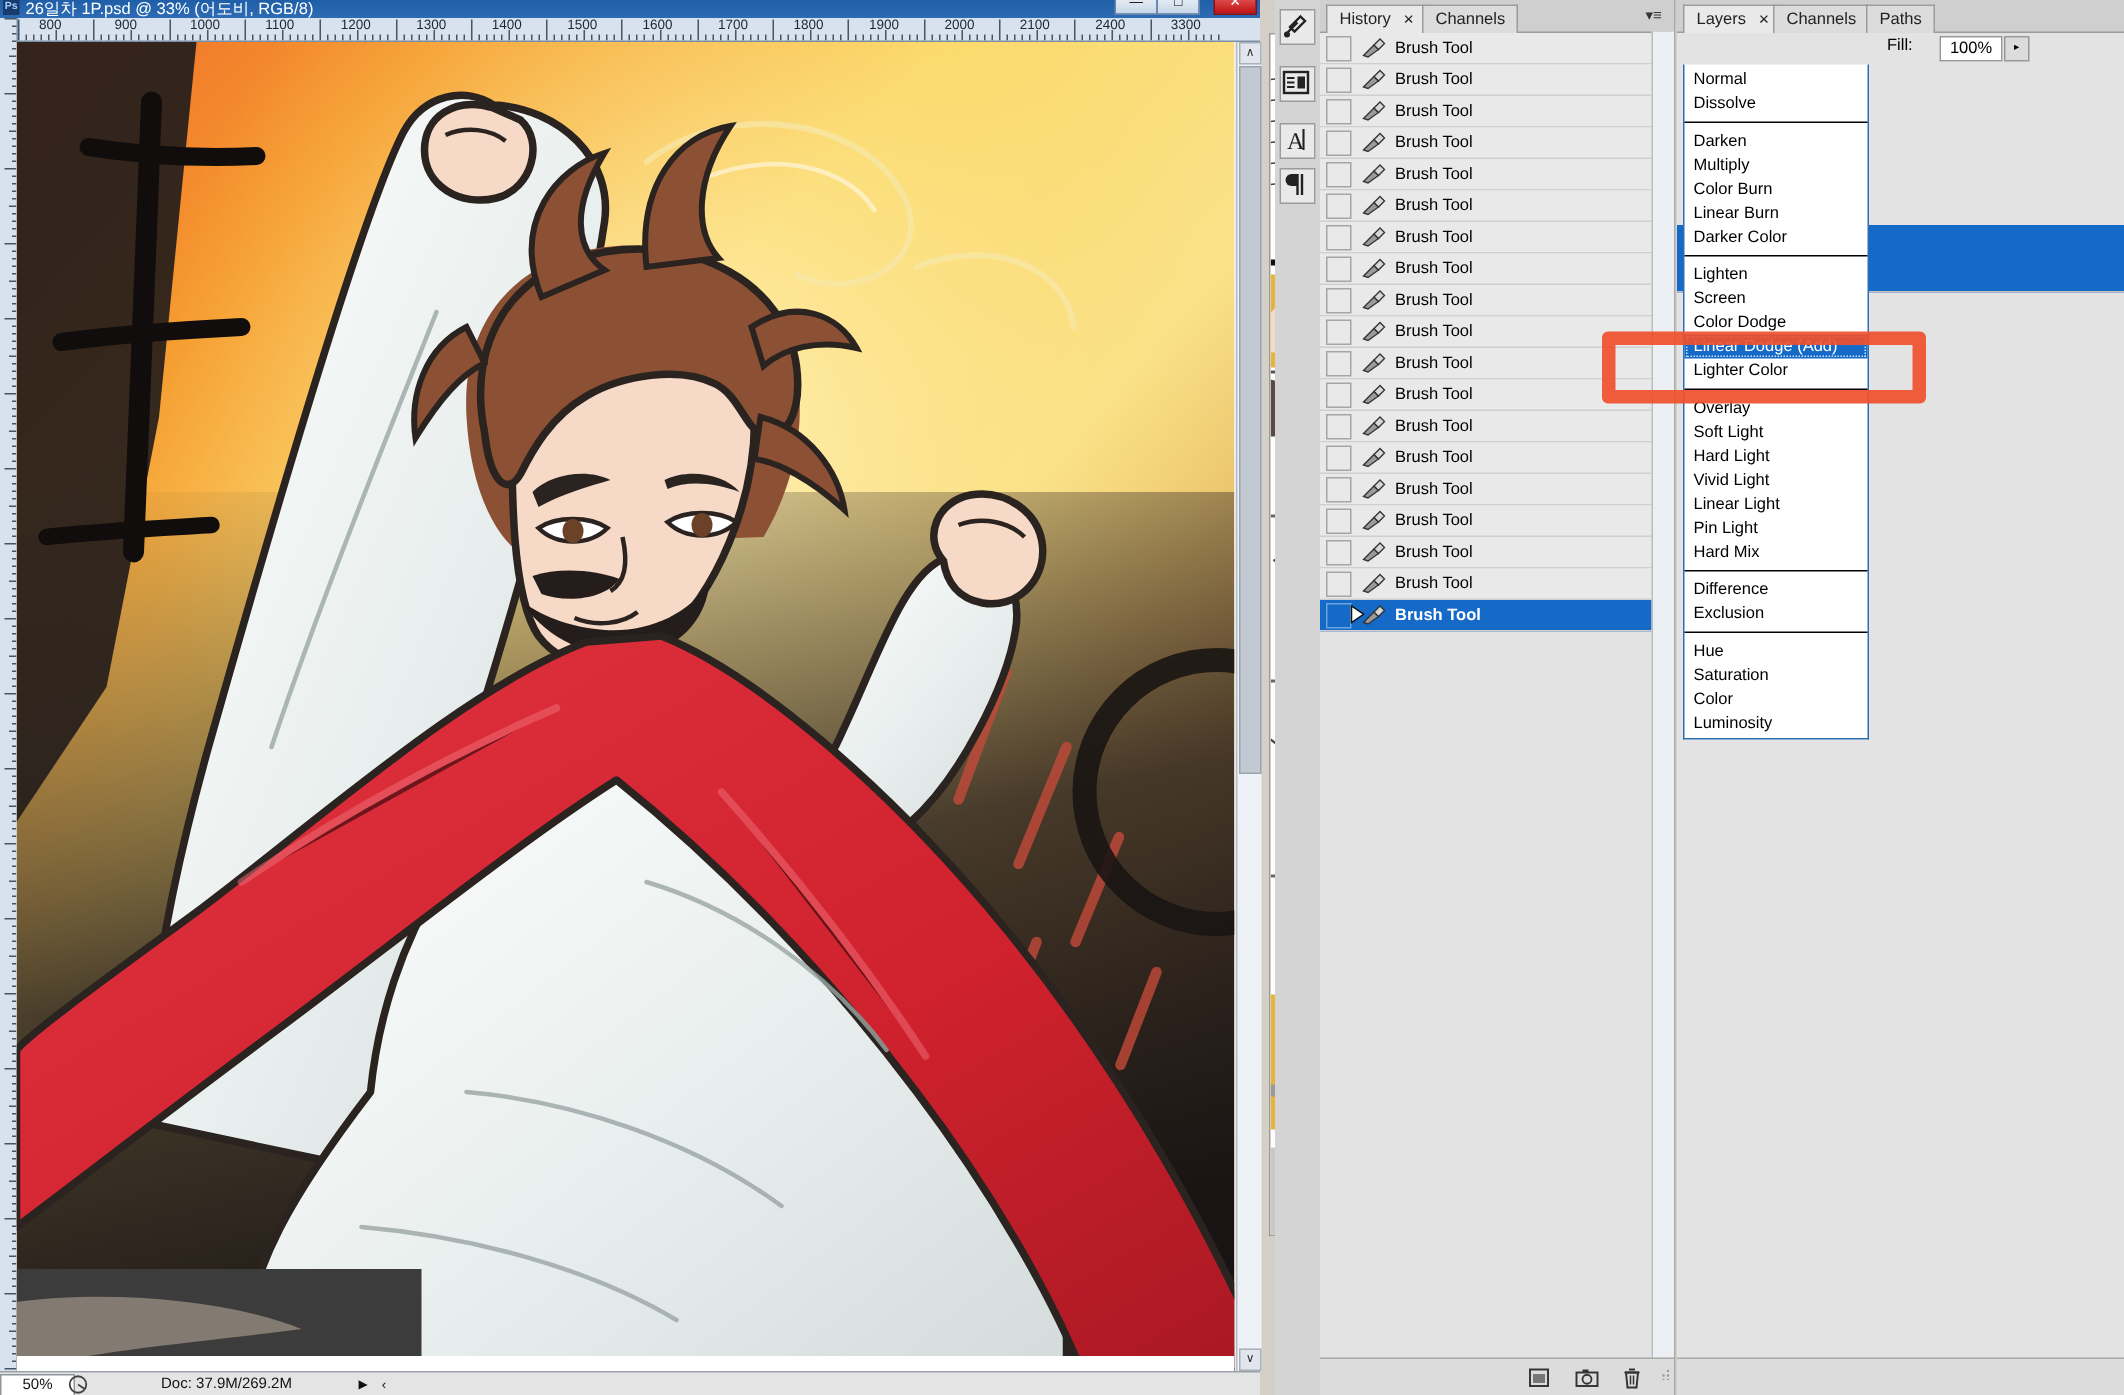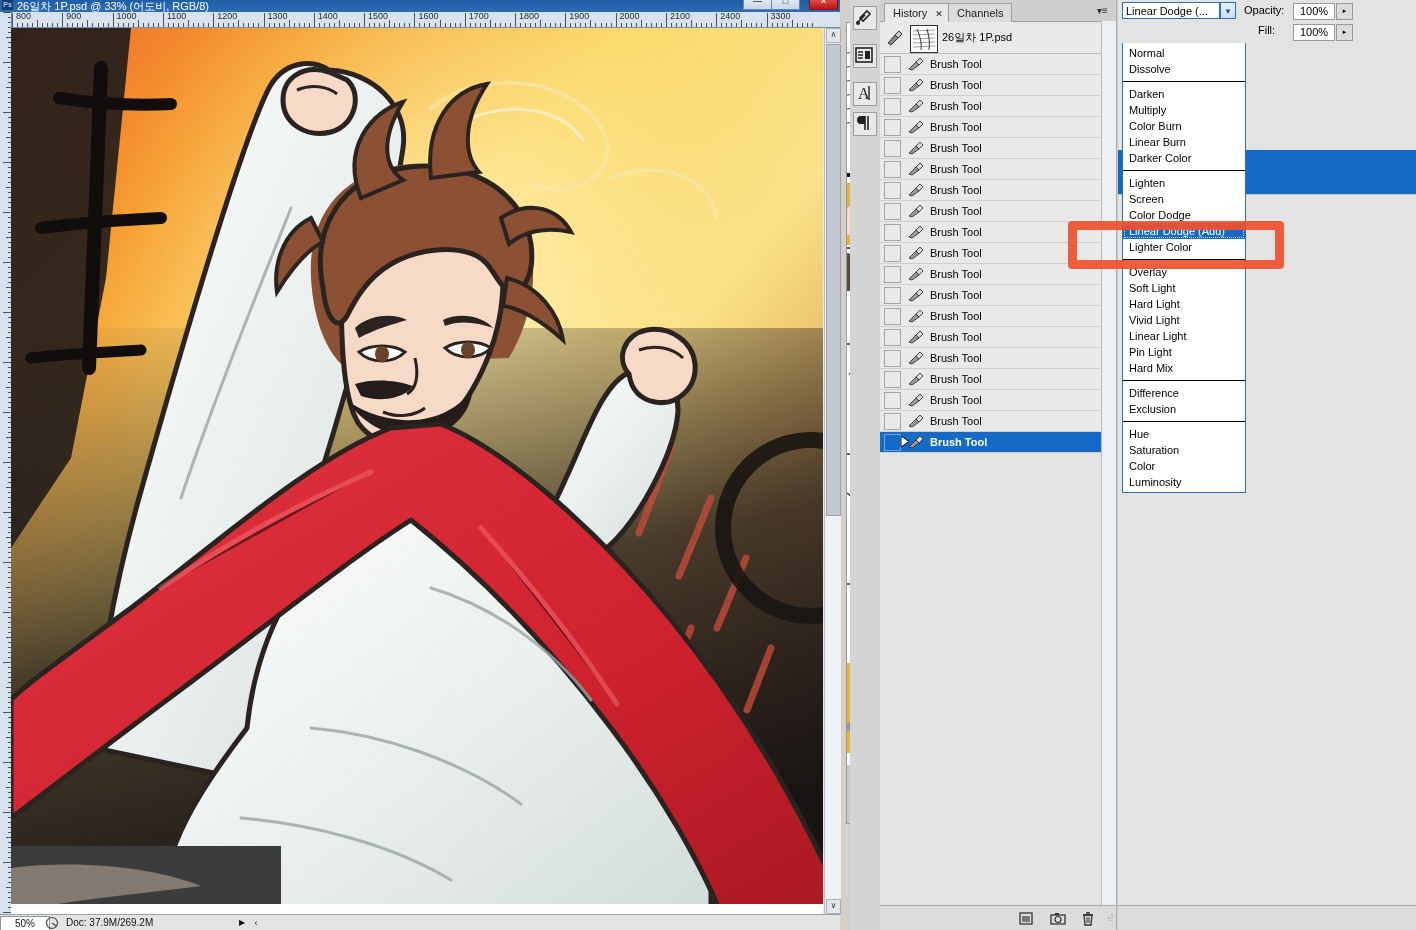--- a/index.html
+++ b/index.html
@@ -39,21 +39,21 @@
   #ruler-top{
     left:0;top:12px;width:840px;height:15px;
     background:#d8e2ee;border-bottom:1px solid #7a8fa6;
     overflow:hidden;
   }
   #ruler-left{
     left:0;top:12px;width:11px;height:918px;
     background:#d8e2ee;border-right:1px solid #7a8fa6;
   }
   .rtick{position:absolute;bottom:0;width:1px;background:#445566;}
-  .rlabel{position:absolute;top:0px;font-size:9px;color:#1a2733;line-height:9px;padding-left:4px;}
+  .rlabel{position:absolute;top:0px;font-size:9px;color:#1a2733;line-height:9px;padding-left:14px;}
 
   
   #canvas-wrap{
     left:11px;top:28px;width:812px;height:886px;
     overflow:hidden;background:#fff;
   }
   #artwork{position:absolute;left:0;top:0;width:812px;height:886px;}
 
   
   #doc-vscroll{
@@ -64,21 +64,21 @@
   .sb-arrow{position:absolute;left:1px;width:13px;height:13px;background:#e2e6ec;border:1px solid #a8b0ba;font-size:8px;line-height:11px;text-align:center;color:#333;}
 
   
   #doc-status{
     left:0;top:914px;width:840px;height:16px;
     background:#e4e4e4;border-top:1px solid #9aa0a8;
     font-size:10px;color:#111;
   }
   #zoom-field{position:absolute;left:0;top:1px;width:48px;height:14px;background:#fff;border:1px solid #8f959d;font-size:10px;line-height:14px;text-align:center;}
   #status-prev-icon{position:absolute;left:44px;top:1px;width:16px;height:14px;}
-  #doc-size{position:absolute;left:66px;top:0px;height:16px;line-height:16px;width:170px;}
+  #doc-size{position:absolute;left:66px;top:0px;height:16px;line-height:16px;width:170px;text-align:center;}
   #status-arrow{position:absolute;left:236px;top:0;width:12px;height:16px;line-height:16px;text-align:center;font-size:8px;}
   #status-arrow2{position:absolute;left:250px;top:0;width:12px;height:16px;line-height:16px;text-align:center;font-size:9px;}
 
   
   #icon-dock{left:850px;top:0px;width:30px;height:930px;background:#d4d4d4;border-right:1px solid #a9a9a9;}
   .dock-btn{position:relative;margin:6px auto 0;width:22px;height:22px;background:#e9e9e9;border:1px solid #9b9b9b;}
   .dock-sep{width:22px;height:4px;margin:4px auto;}
 
   
   #history-panel{left:880px;top:0;width:236px;height:930px;background:#e3e3e3;border-right:1px solid #a9a9a9;}
@@ -757,40 +757,20 @@
     <div class="tab active" style="left:4px">
       <span>History</span>
       <span style="margin-left:5px;font-size:9px">✕</span>
     </div>
     <div class="tab" style="left:68px">
       <span>Channels</span>
     </div>
     <div class="panel-menu">▾≡</div>
   </div>
 
-  <div id="hist-snapshot">
-    <div class="snapicon">
-      <svg width="17" height="17" viewBox="0 0 17 17">
-          <path d="M2,14 L9,6 L12,9 L5,16 Z" fill="#888" stroke="#333" stroke-width="1"></path>
-          <path d="M9,6 L13,2 L16,5 L12,9 Z" fill="#ccc" stroke="#333" stroke-width="1"></path>
-        </svg>
-    </div>
-    <div class="thumb">
-      <svg width="26" height="26" viewBox="0 0 26 26">
-          <rect width="26" height="26" fill="#fcfcfc"></rect>
-          <g stroke="#777" stroke-width="0.7">
-            <path d="M2,5 L24,4 M2,9 L24,8 M2,13 L24,12 M2,17 L24,16 M2,21 L24,20"></path>
-          </g>
-          <path d="M6,3 C9,10 11,18 10,24" stroke="#333" stroke-width="1" fill="none"></path>
-          <path d="M16,3 C18,10 19,18 18,24" stroke="#333" stroke-width="1" fill="none"></path>
-        </svg>
-    </div>
-    <div class="label">26일차 1P.psd</div>
-    <div id="hist-scroll-up">∧</div>
-  </div>
 
   <div id="hist-list">
       <div class="hist-row">
         <div class="box"></div>
         <div class="brush"><svg width="16" height="14" viewBox="0 0 16 14">
             <path d="M1,12 L8,5 L11,8 L4,13 Z" fill="#9a9a9a" stroke="#333" stroke-width="0.9"></path>
             <path d="M8,5 L12,1 L15,4 L11,8 Z" fill="#d8d8d8" stroke="#333" stroke-width="0.9"></path>
           </svg></div>
         <div class="txt">Brush Tool</div>
       </div>
@@ -974,20 +954,32 @@
             <circle cx="3" cy="5" r="0.8"></circle>
             <circle cx="6" cy="8" r="0.8"></circle>
             <circle cx="3" cy="8" r="0.8"></circle>
           </g>
         </svg>
     </div>
   </div>
 </div>
 
 <div class="abs" id="layers-panel">
+  <div class="tabbar">
+    <div class="tab active" style="left:4px">
+      <span>Layers</span>
+      <span style="margin-left:5px;font-size:9px">✕</span>
+    </div>
+    <div class="tab" style="left:64px">
+      <span>Channels</span>
+    </div>
+    <div class="tab" style="left:126px">
+      <span>Paths</span>
+    </div>
+  </div>
 
   <div id="layers-opts">
     <div id="blend-select">Linear Dodge (...</div>
     <div id="blend-arrow">▼</div>
     <div class="numlabel" style="left:126px;top:2px">Opacity:</div>
     <div class="numfield" style="left:175px;top:3px">100%</div>
     <div class="numarrow" style="left:218px;top:3px">▸</div>
   </div>
 
   <div id="lock-row">

